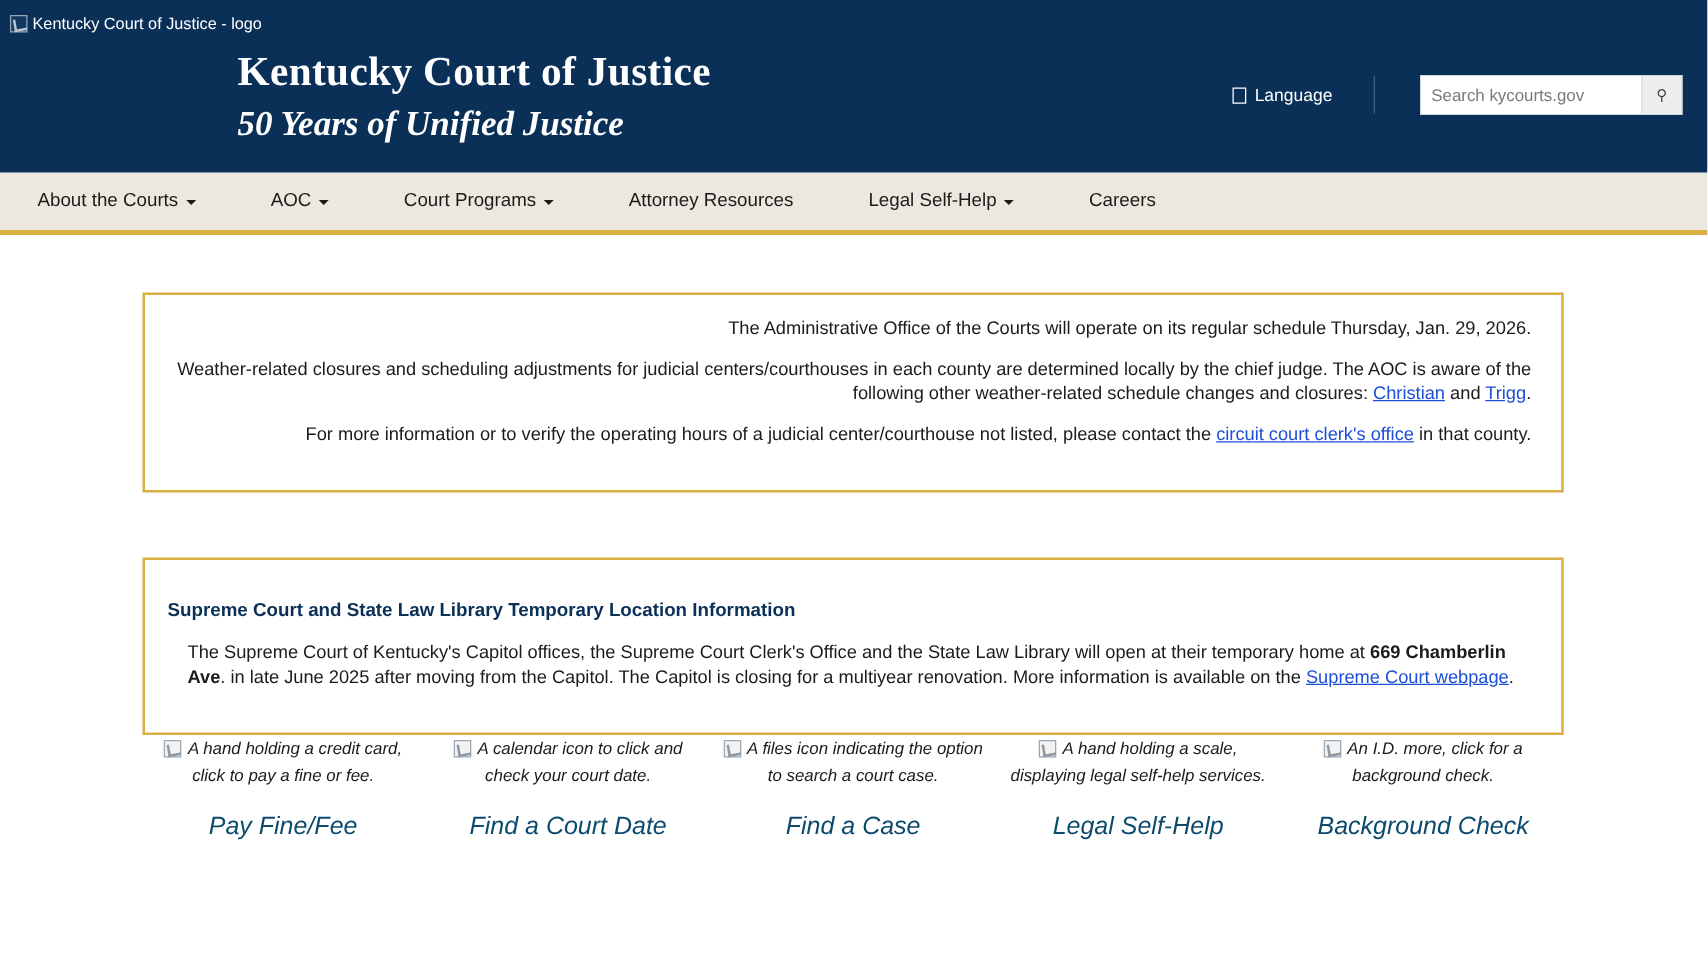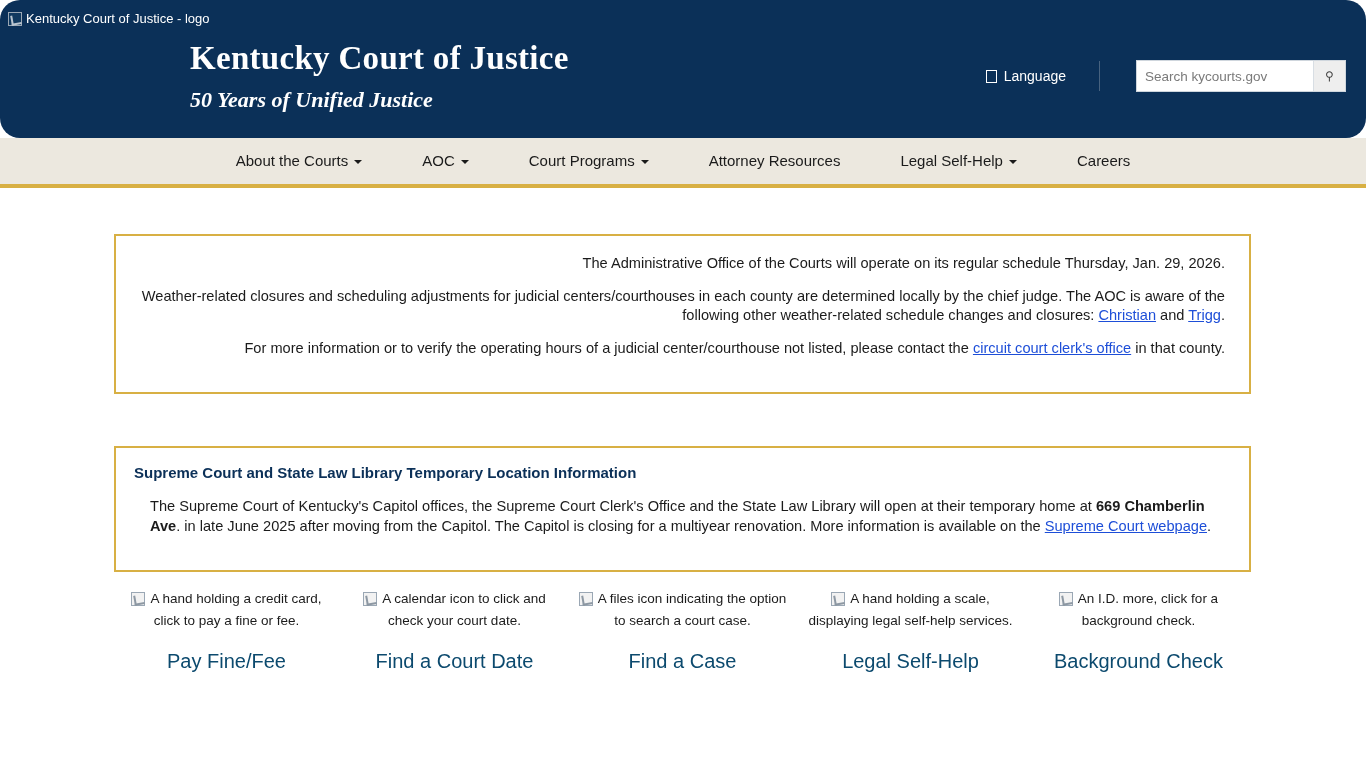--- a/index.html
+++ b/index.html
@@ -11,21 +11,20 @@
     overflow: hidden;
   }
 
   
   .header {
     position: relative;
     width: 1366px;
     height: 138px;
     background: #0b3058;
     color: #ffffff;
-    border-radius: 20px;
   }
   .logo-alt {
     position: absolute;
     top: 11px; left: 8px;
     font-size: 13px;
     color: #ffffff;
     display: flex;
     align-items: center;
     gap: 4px;
     white-space: nowrap;
@@ -57,21 +56,21 @@
     font-family: "Liberation Serif", serif;
     font-weight: bold;
     font-size: 33px;
     line-height: 40px;
     letter-spacing: 0.3px;
   }
   .site-subtitle {
     font-family: "Liberation Serif", serif;
     font-style: italic;
     font-weight: bold;
-    font-size: 22px;
+    font-size: 28px;
     line-height: 33px;
     margin-top: 5px;
   }
   .header-tools {
     position: absolute;
     right: 20px;
     top: 60px;
     display: flex;
     align-items: center;
     height: 32px;
@@ -129,21 +128,21 @@
   }
 
   
   .nav {
     width: 1366px;
     height: 50px;
     background: #ece8df;
     border-bottom: 4px solid #d8b044;
     display: flex;
     align-items: center;
-    justify-content: center;
+    justify-content: flex-start;
     gap: 0px;
   }
   .nav-item {
     display: flex;
     align-items: center;
     gap: 6px;
     padding: 0 30px;
     font-size: 15px;
     color: #1b1b1b;
     height: 46px;
@@ -181,21 +180,21 @@
   .alert-weather p {
     margin: 0 0 14px 0;
     font-size: 14.6px;
     line-height: 19px;
   }
   .alert-weather p:last-child { margin-bottom: 14px; }
   .alert-supreme {
     left: 114px;
     top: 258px;
     width: 1137px;
-    padding: 16px 18px 18px 18px;
+    padding: 32px 18px 18px 18px;
   }
   .alert-supreme h3 {
     margin: 0 0 16px 0;
     font-size: 15px;
     font-weight: bold;
     color: #0b3058;
   }
   .alert-supreme p {
     margin: 16px;
     font-size: 14.6px;
@@ -210,20 +209,21 @@
 
   
   .quicklinks {
     position: absolute;
     top: 400px;
     left: 114px;
     width: 1137px;
     display: flex;
     align-items: center;
     justify-content: space-between;
+    font-style: italic;
   }
   .ql {
     width: 225px;
     text-align: center;
   }
   .ql-alt {
     font-size: 13.5px;
     line-height: 22px;
     color: #1b1b1b;
     display: block;

